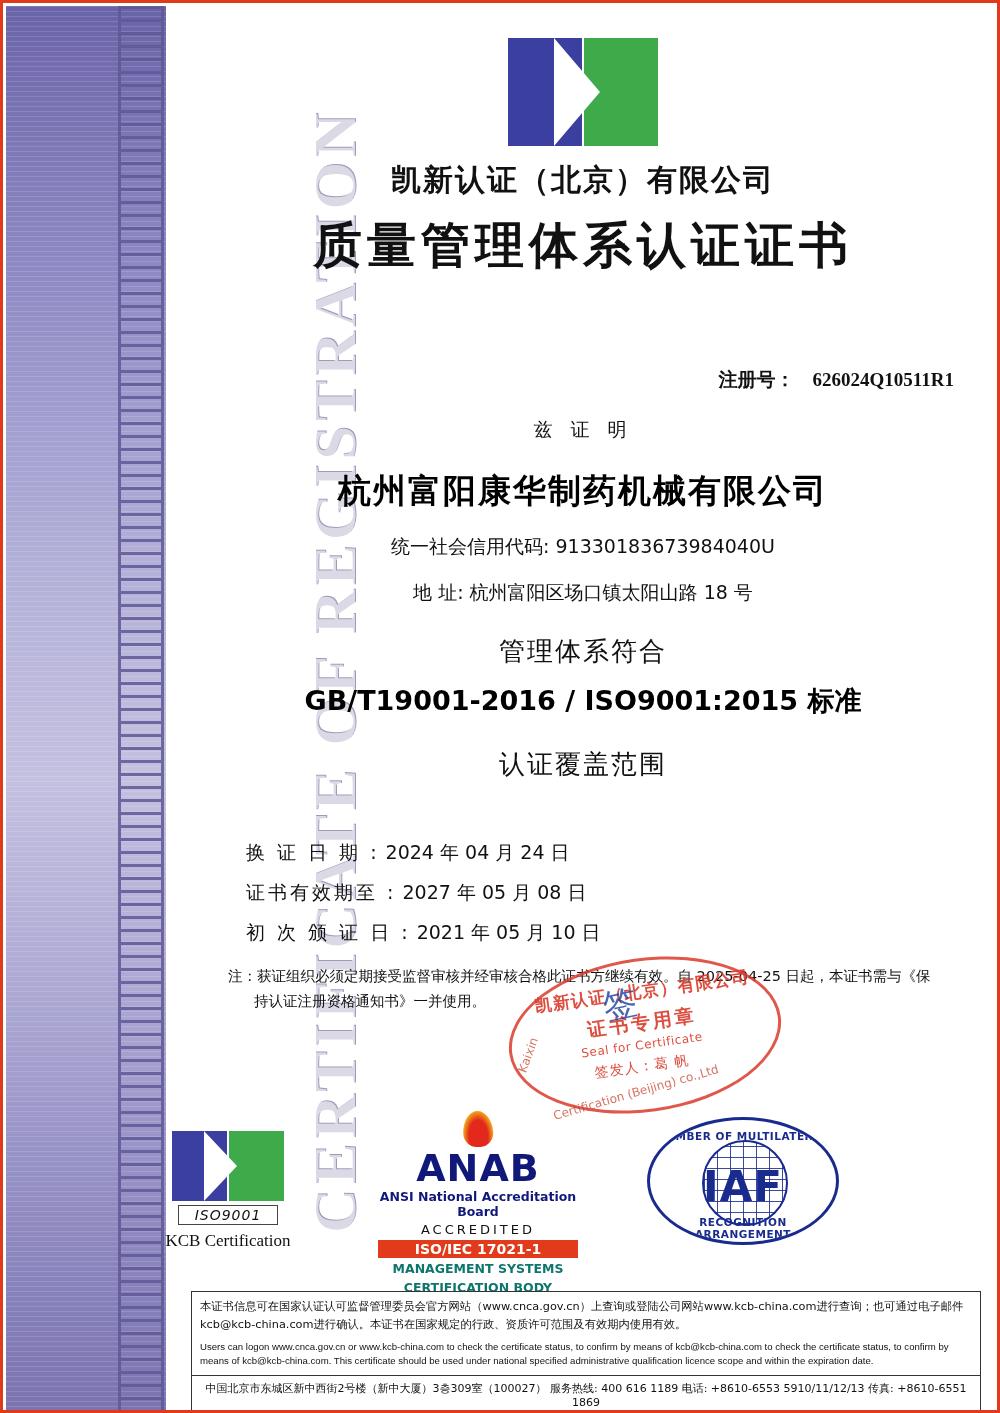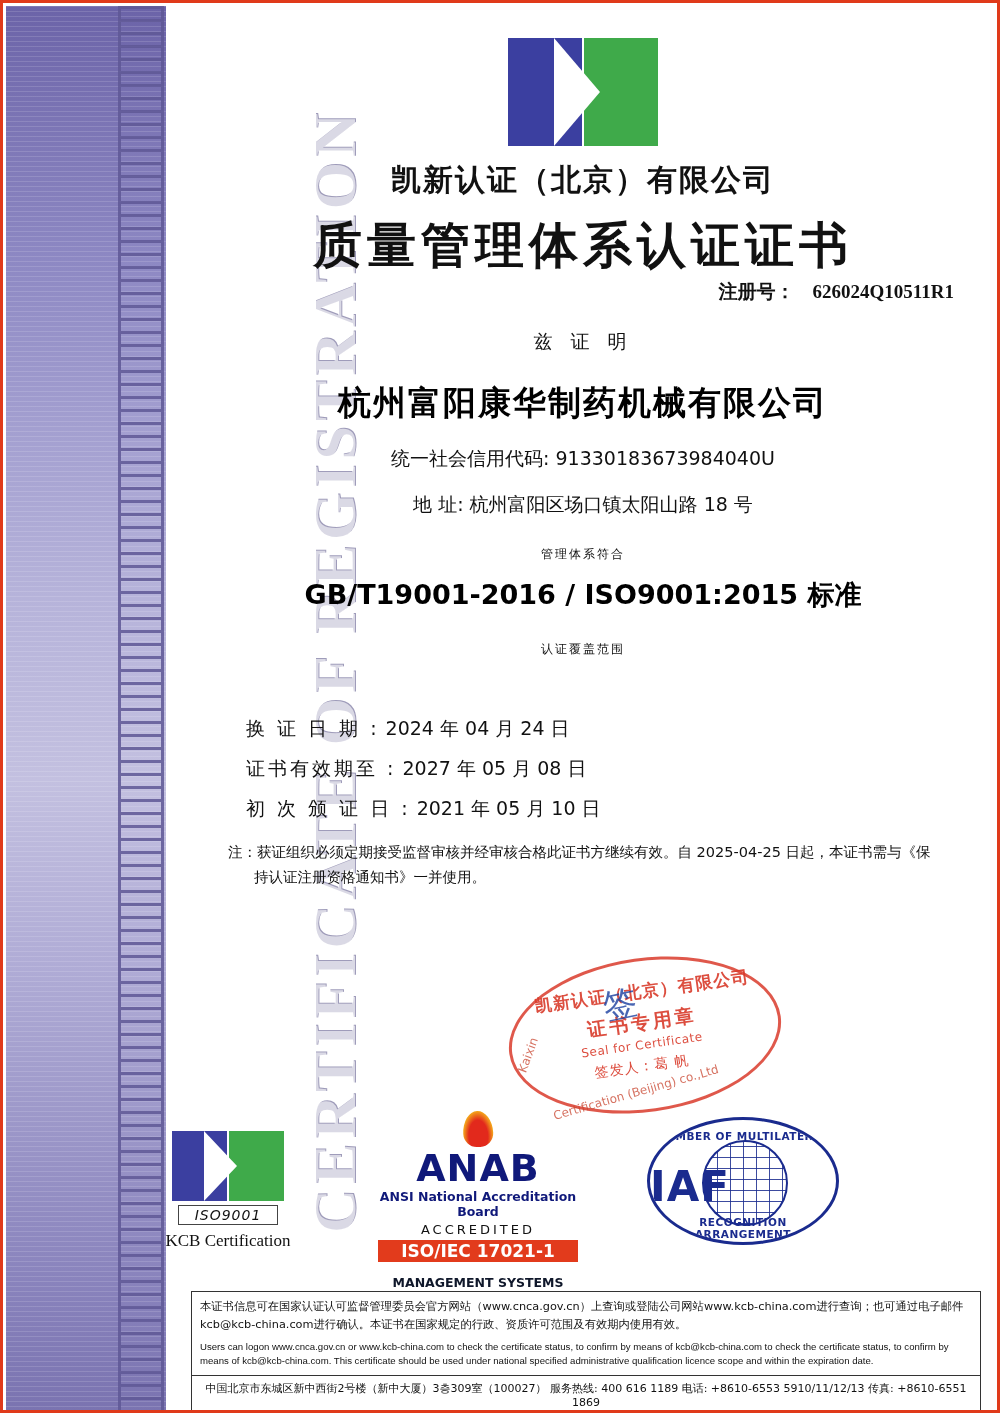--- a/index.html
+++ b/index.html
@@ -128,20 +128,21 @@
   .cert-title {
     text-align: center;
     font-size: 49px;
     font-weight: 700;
     letter-spacing: 5px;
     color: #111;
     margin-top: 12px;
     font-family: "DejaVu Sans", sans-serif;
   }
   .reg-line {
+    margin-top: 88px;
     text-align: right;
     padding-right: 24px;
     font-size: 19px;
     font-weight: 700;
     color: #111;
     font-family: "DejaVu Sans", sans-serif;
   }
   .reg-line .num {
     margin-left: 18px;
     font-family: "Liberation Serif", serif;
@@ -168,21 +169,21 @@
   .detail {
     text-align: center;
     margin-top: 20px;
     font-size: 19px;
     color: #111;
     font-family: "DejaVu Sans", sans-serif;
   }
   .sub-label {
     text-align: center;
     margin-top: 28px;
-    font-size: 12px;
+    font-size: 26px;
     letter-spacing: 2px;
     color: #111;
     font-family: "DejaVu Sans", sans-serif;
   }
   .standard {
     text-align: center;
     margin-top: 14px;
     font-size: 27px;
     font-weight: 700;
     color: #000;
@@ -331,25 +332,25 @@
   }
   .anab-sub {
     font-size: 12.5px; font-weight: 700; color: #10197a;
     font-family: "DejaVu Sans", sans-serif; margin-top: 2px;
   }
   .anab-accr {
     font-size: 13px; letter-spacing: 3px; color: #111; margin-top: 3px;
     font-family: "DejaVu Sans", sans-serif;
   }
   .anab-iso {
-    margin-top: 3px; background: #e23b1c; color: #fff; font-size: 17px;
+    margin-top: 3px; background: #e23b1c; color: #fff; font-size: 14px;
     font-weight: 700; padding: 1px 0; font-family: "DejaVu Sans", sans-serif;
   }
   .anab-ms {
-    font-size: 12.5px; font-weight: 700; color: #0f172a; margin-top: 13px; line-height: 1.25;
+    font-size: 12.5px; font-weight: 700; color: #0f766e; margin-top: 3px; line-height: 1.25;
     font-family: "DejaVu Sans", sans-serif;
   }
   .iaf { width: 200px; }
   .iaf-oval {
     position: relative;
     width: 186px; height: 122px;
     border: 3px solid #1a2b8e;
     border-radius: 50%;
     margin: 6px auto 0 auto;
     background: #fff;
@@ -358,21 +359,21 @@
   .iaf-globe {
     position: absolute; left: 52px; top: 20px;
     width: 82px; height: 82px; border-radius: 50%;
     border: 2px solid #1a2b8e;
     background:
       repeating-linear-gradient(0deg, rgba(26,43,142,.85) 0 1px, rgba(0,0,0,0) 1px 11px),
       repeating-linear-gradient(90deg, rgba(26,43,142,.85) 0 1px, rgba(0,0,0,0) 1px 13px);
   }
   .iaf-word {
     position: absolute; left: 0; top: 42px; width: 186px;
-    text-align: left; font-size: 42px; font-weight: 700; color: #1a2b8e;
+    text-align: center; font-size: 42px; font-weight: 700; color: #1a2b8e;
     font-family: "DejaVu Sans", sans-serif; letter-spacing: 1px;
   }
   .iaf-top, .iaf-bot {
     position: absolute; width: 186px; text-align: center;
     font-size: 10.5px; font-weight: 700; color: #1a2b8e; letter-spacing: .5px;
     font-family: "DejaVu Sans", sans-serif;
   }
   .iaf-top { top: 10px; }
   .iaf-bot { bottom: 2px; }
   

